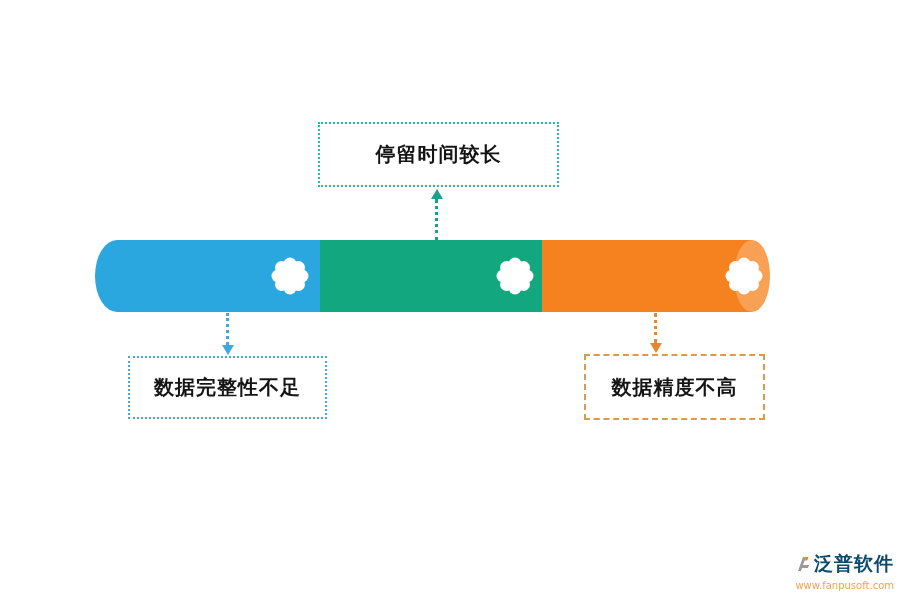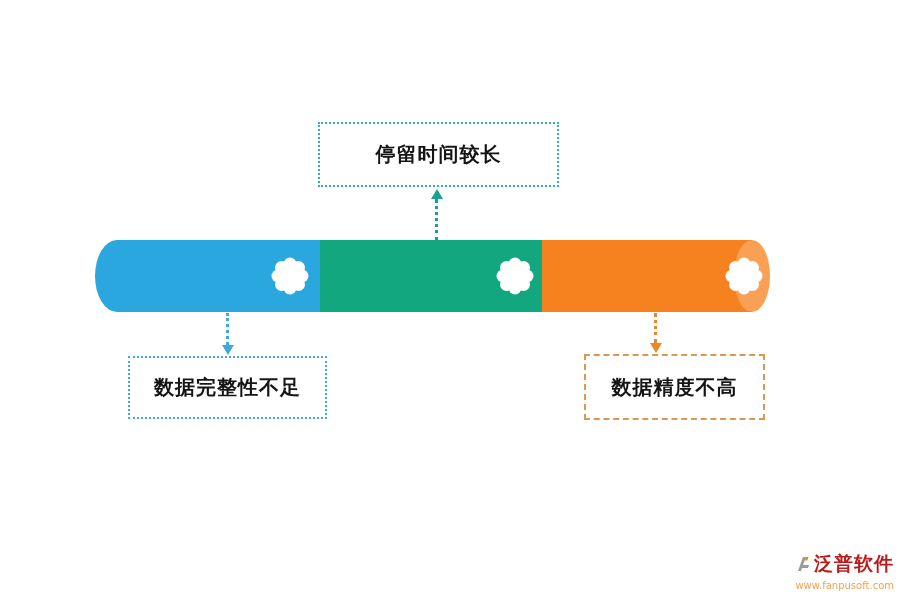--- a/index.html
+++ b/index.html
@@ -61,21 +61,21 @@
   .conn-bl .dotline { border-color: #3FA9DC; height: 32px; }
   .conn-bl .ah-down { border-top-color: #3FA9DC; }
 
   .conn-br { left: 650px; top: 313px; }
   .conn-br .dotline { border-color: #E8872B; height: 30px; }
   .conn-br .ah-down { border-top-color: #E8872B; }
 
   
   .logo { position: absolute; left: 768px; top: 551px; width: 126px; text-align: right; }
   .logo-row { display: flex; align-items: center; justify-content: flex-end; gap: 3px; }
-  .logo-text { font-size: 19px; font-weight: bold; color: #b91c1c; letter-spacing: 1px; }
+  .logo-text { font-size: 19px; font-weight: bold; color: #0c4a6e; letter-spacing: 1px; }
   .logo-url { font-size: 10px; color: #F2A24E; margin-top: 3px; }
 </style>
 </head>
 <body>
 
 <div class="stage">
 
   <div class="callout callout-top">
     <span>停留时间较长</span>
   </div>

